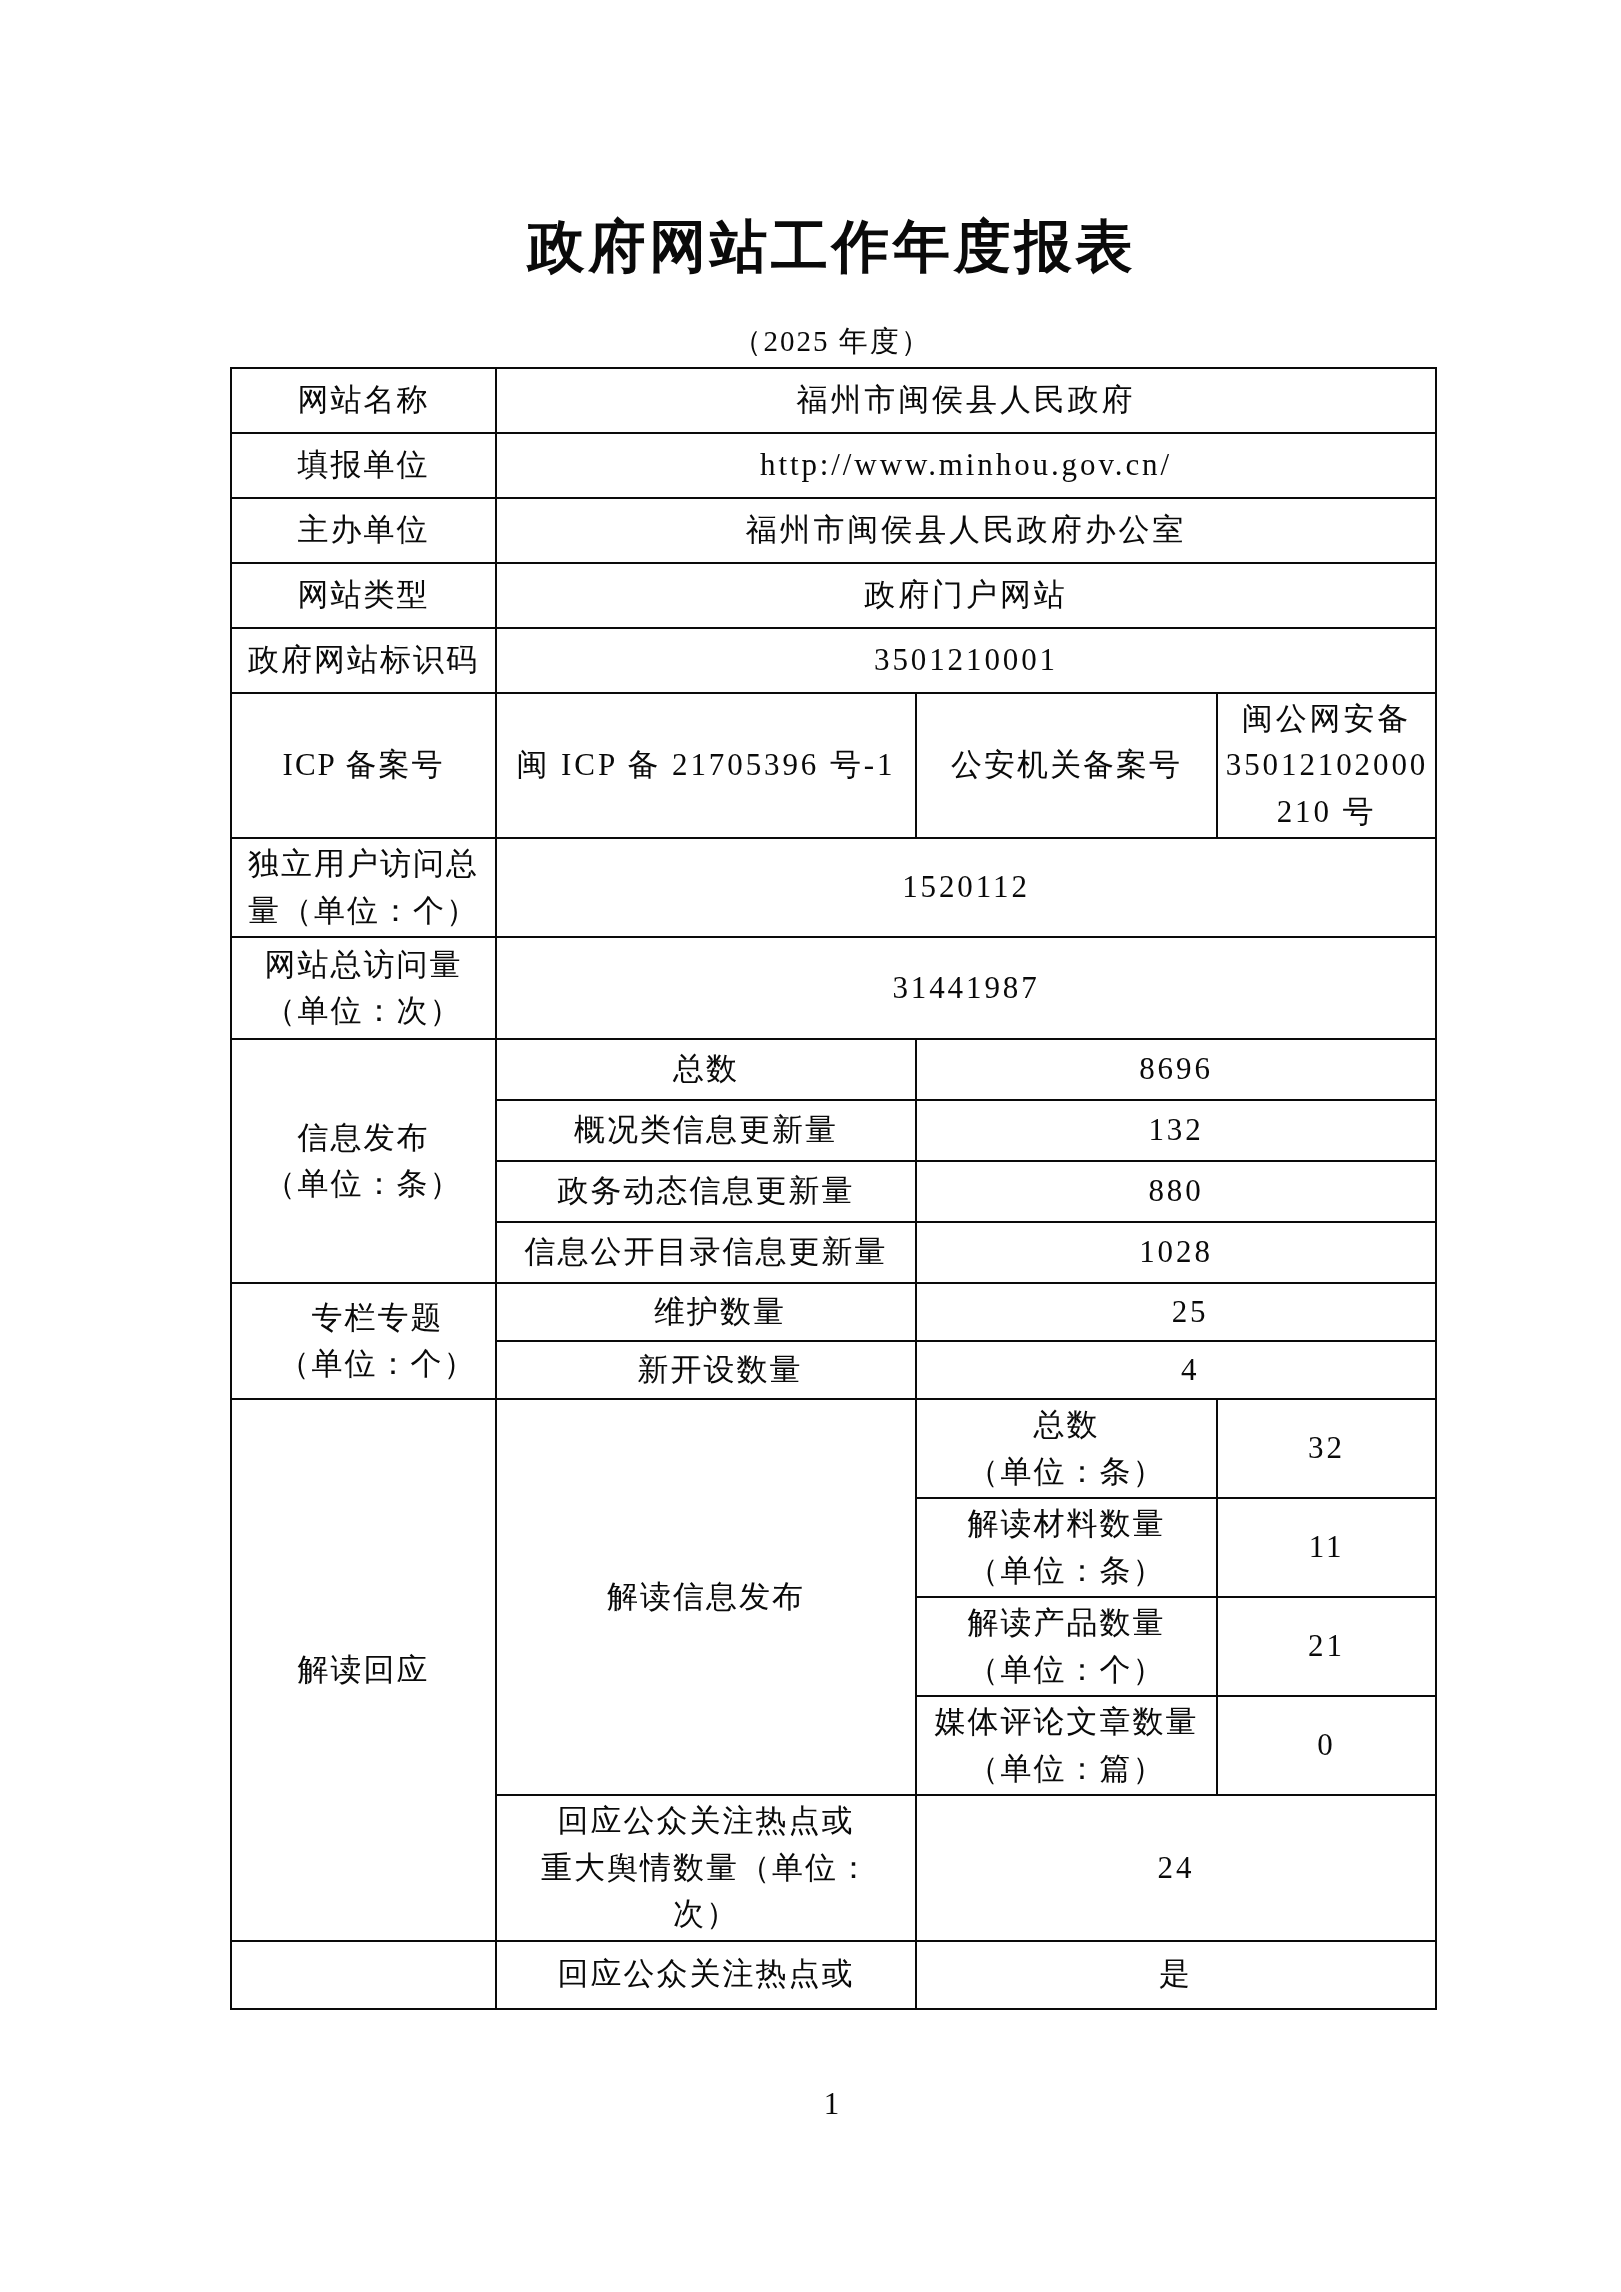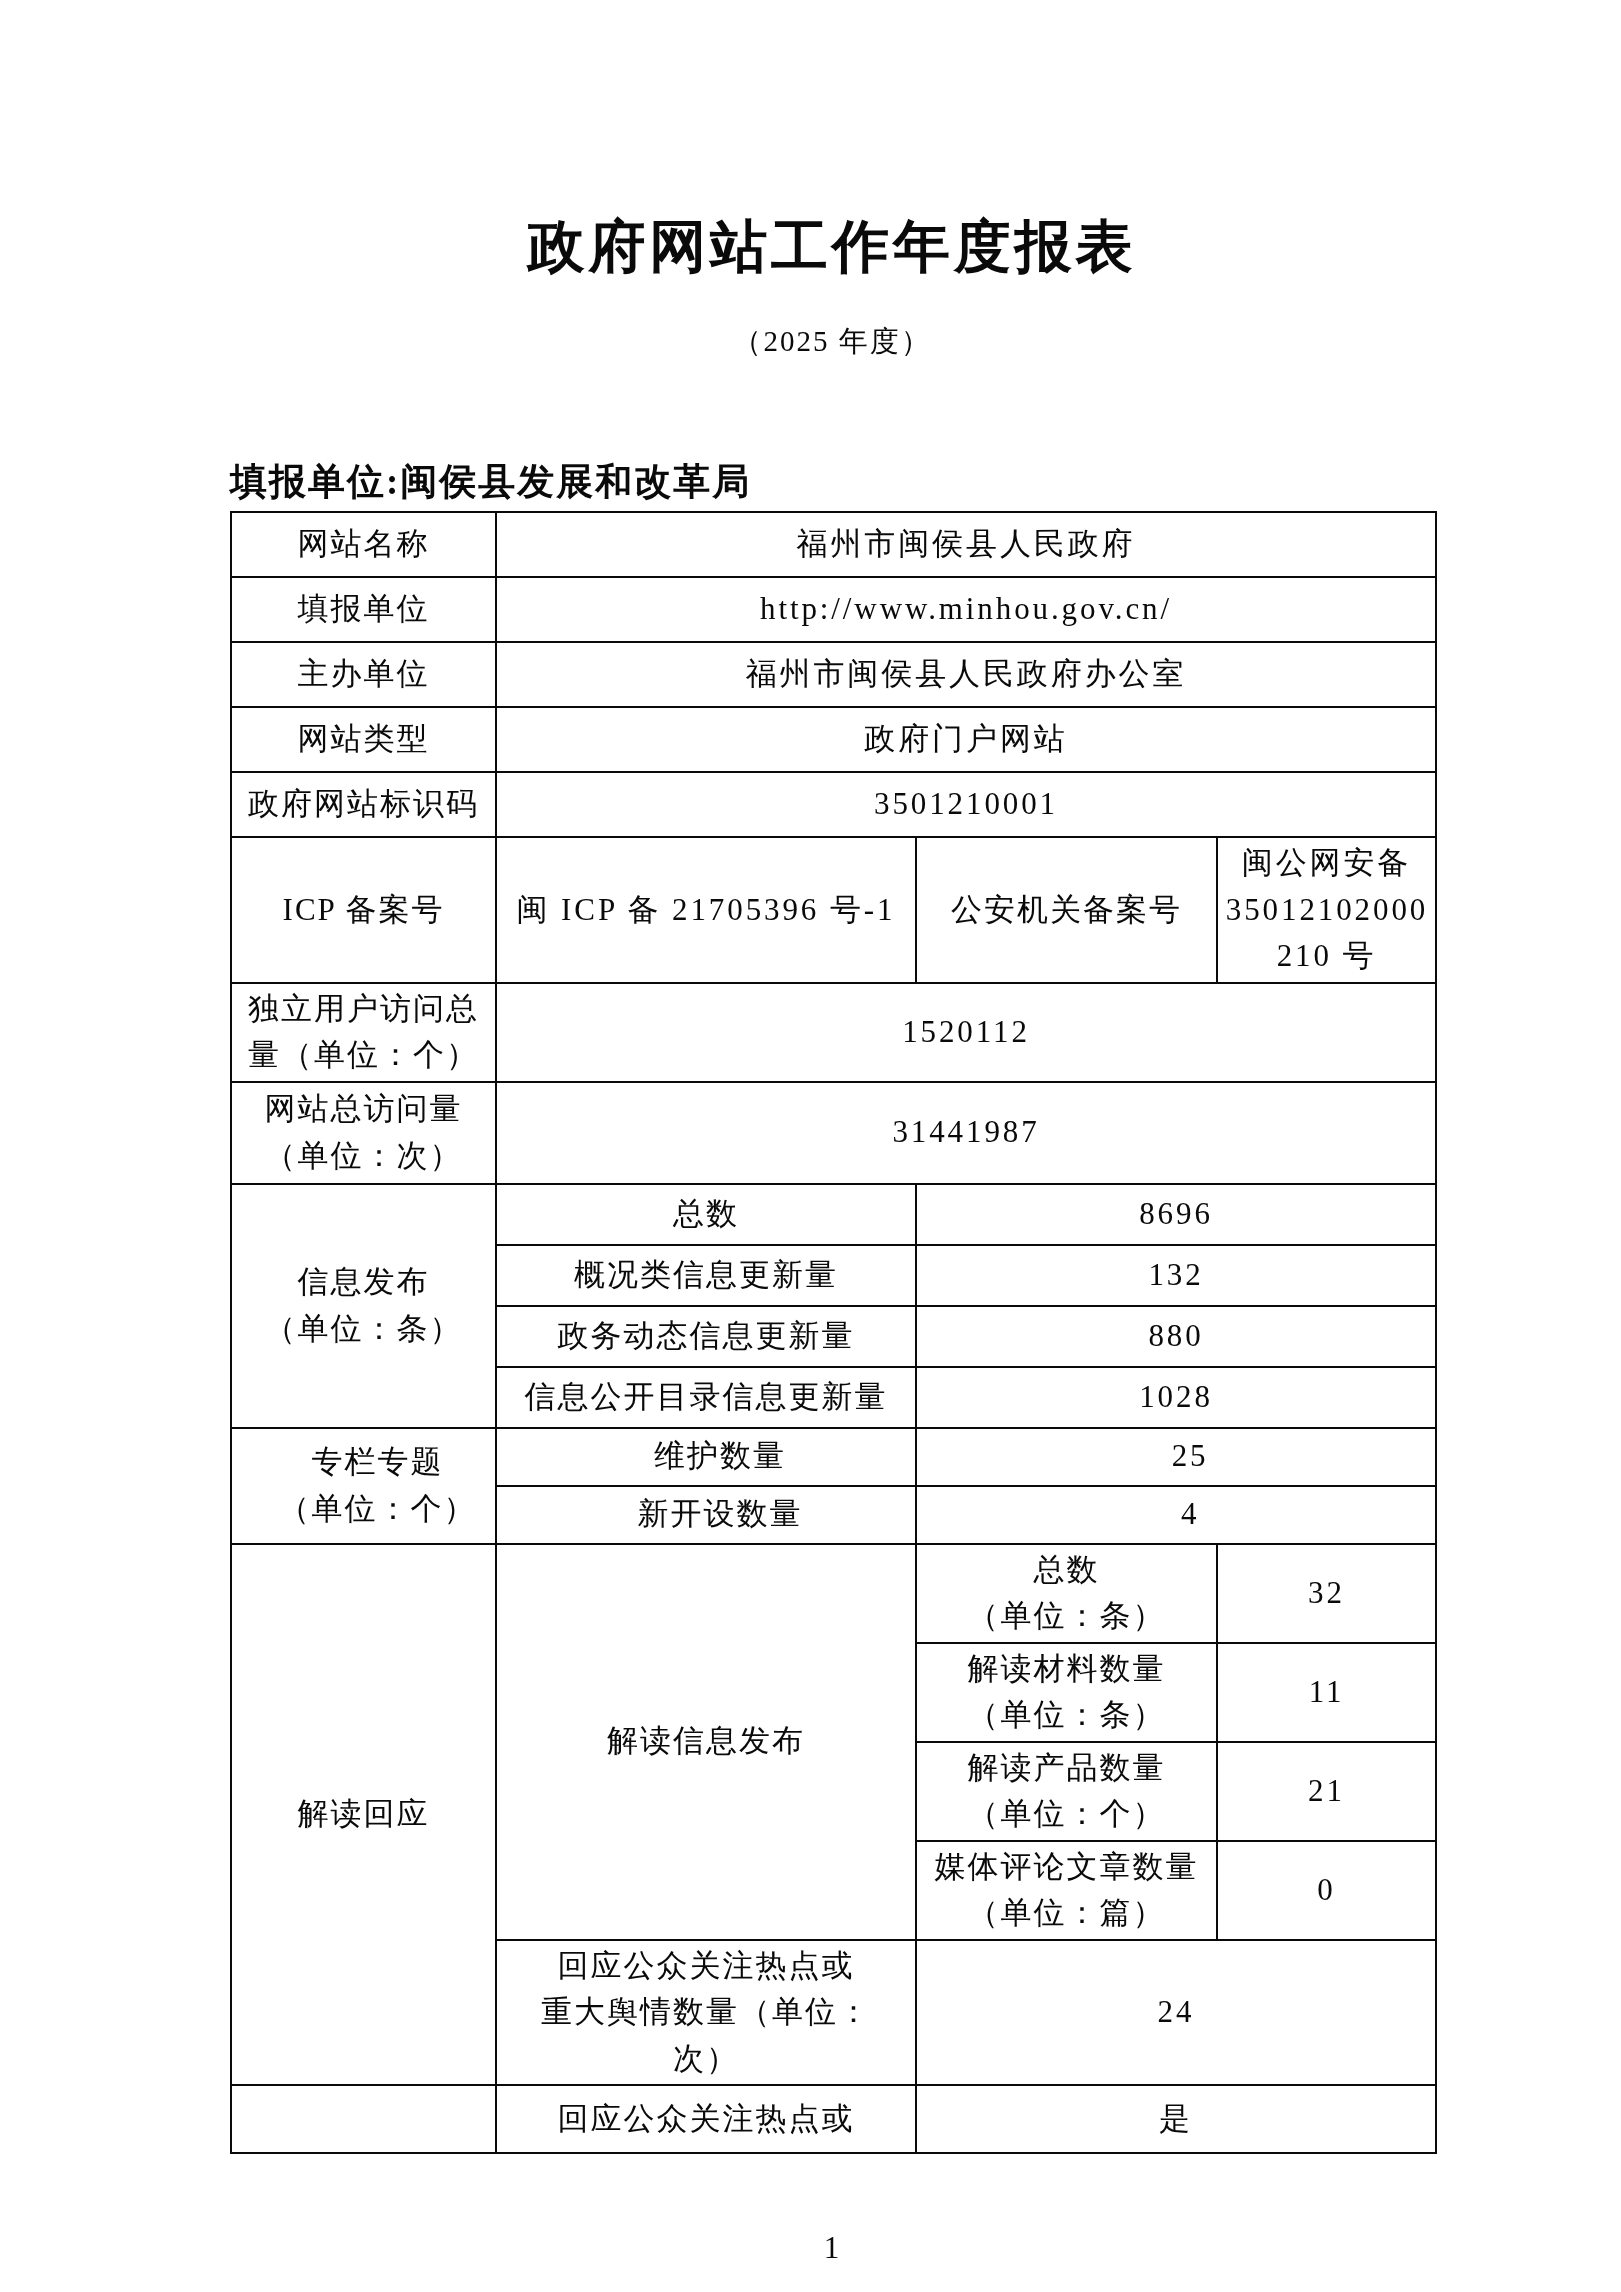--- a/index.html
+++ b/index.html
@@ -82,21 +82,20 @@
     letter-spacing: 1px;
   }
 </style>
 </head>
 <body>
 
 <div class="content">
 
   <h1 class="page-title">政府网站工作年度报表</h1>
   <div class="page-subtitle">（2025 年度）</div>
-  <div class="reporting-unit">填报单位:闽侯县发展和改革局</div>
 
   <table class="report">
     <colgroup>
       <col style="width:265px">
       <col style="width:420px">
       <col style="width:301px">
       <col style="width:219px">
     </colgroup>
     <tbody>
       <tr class="rh-a">

